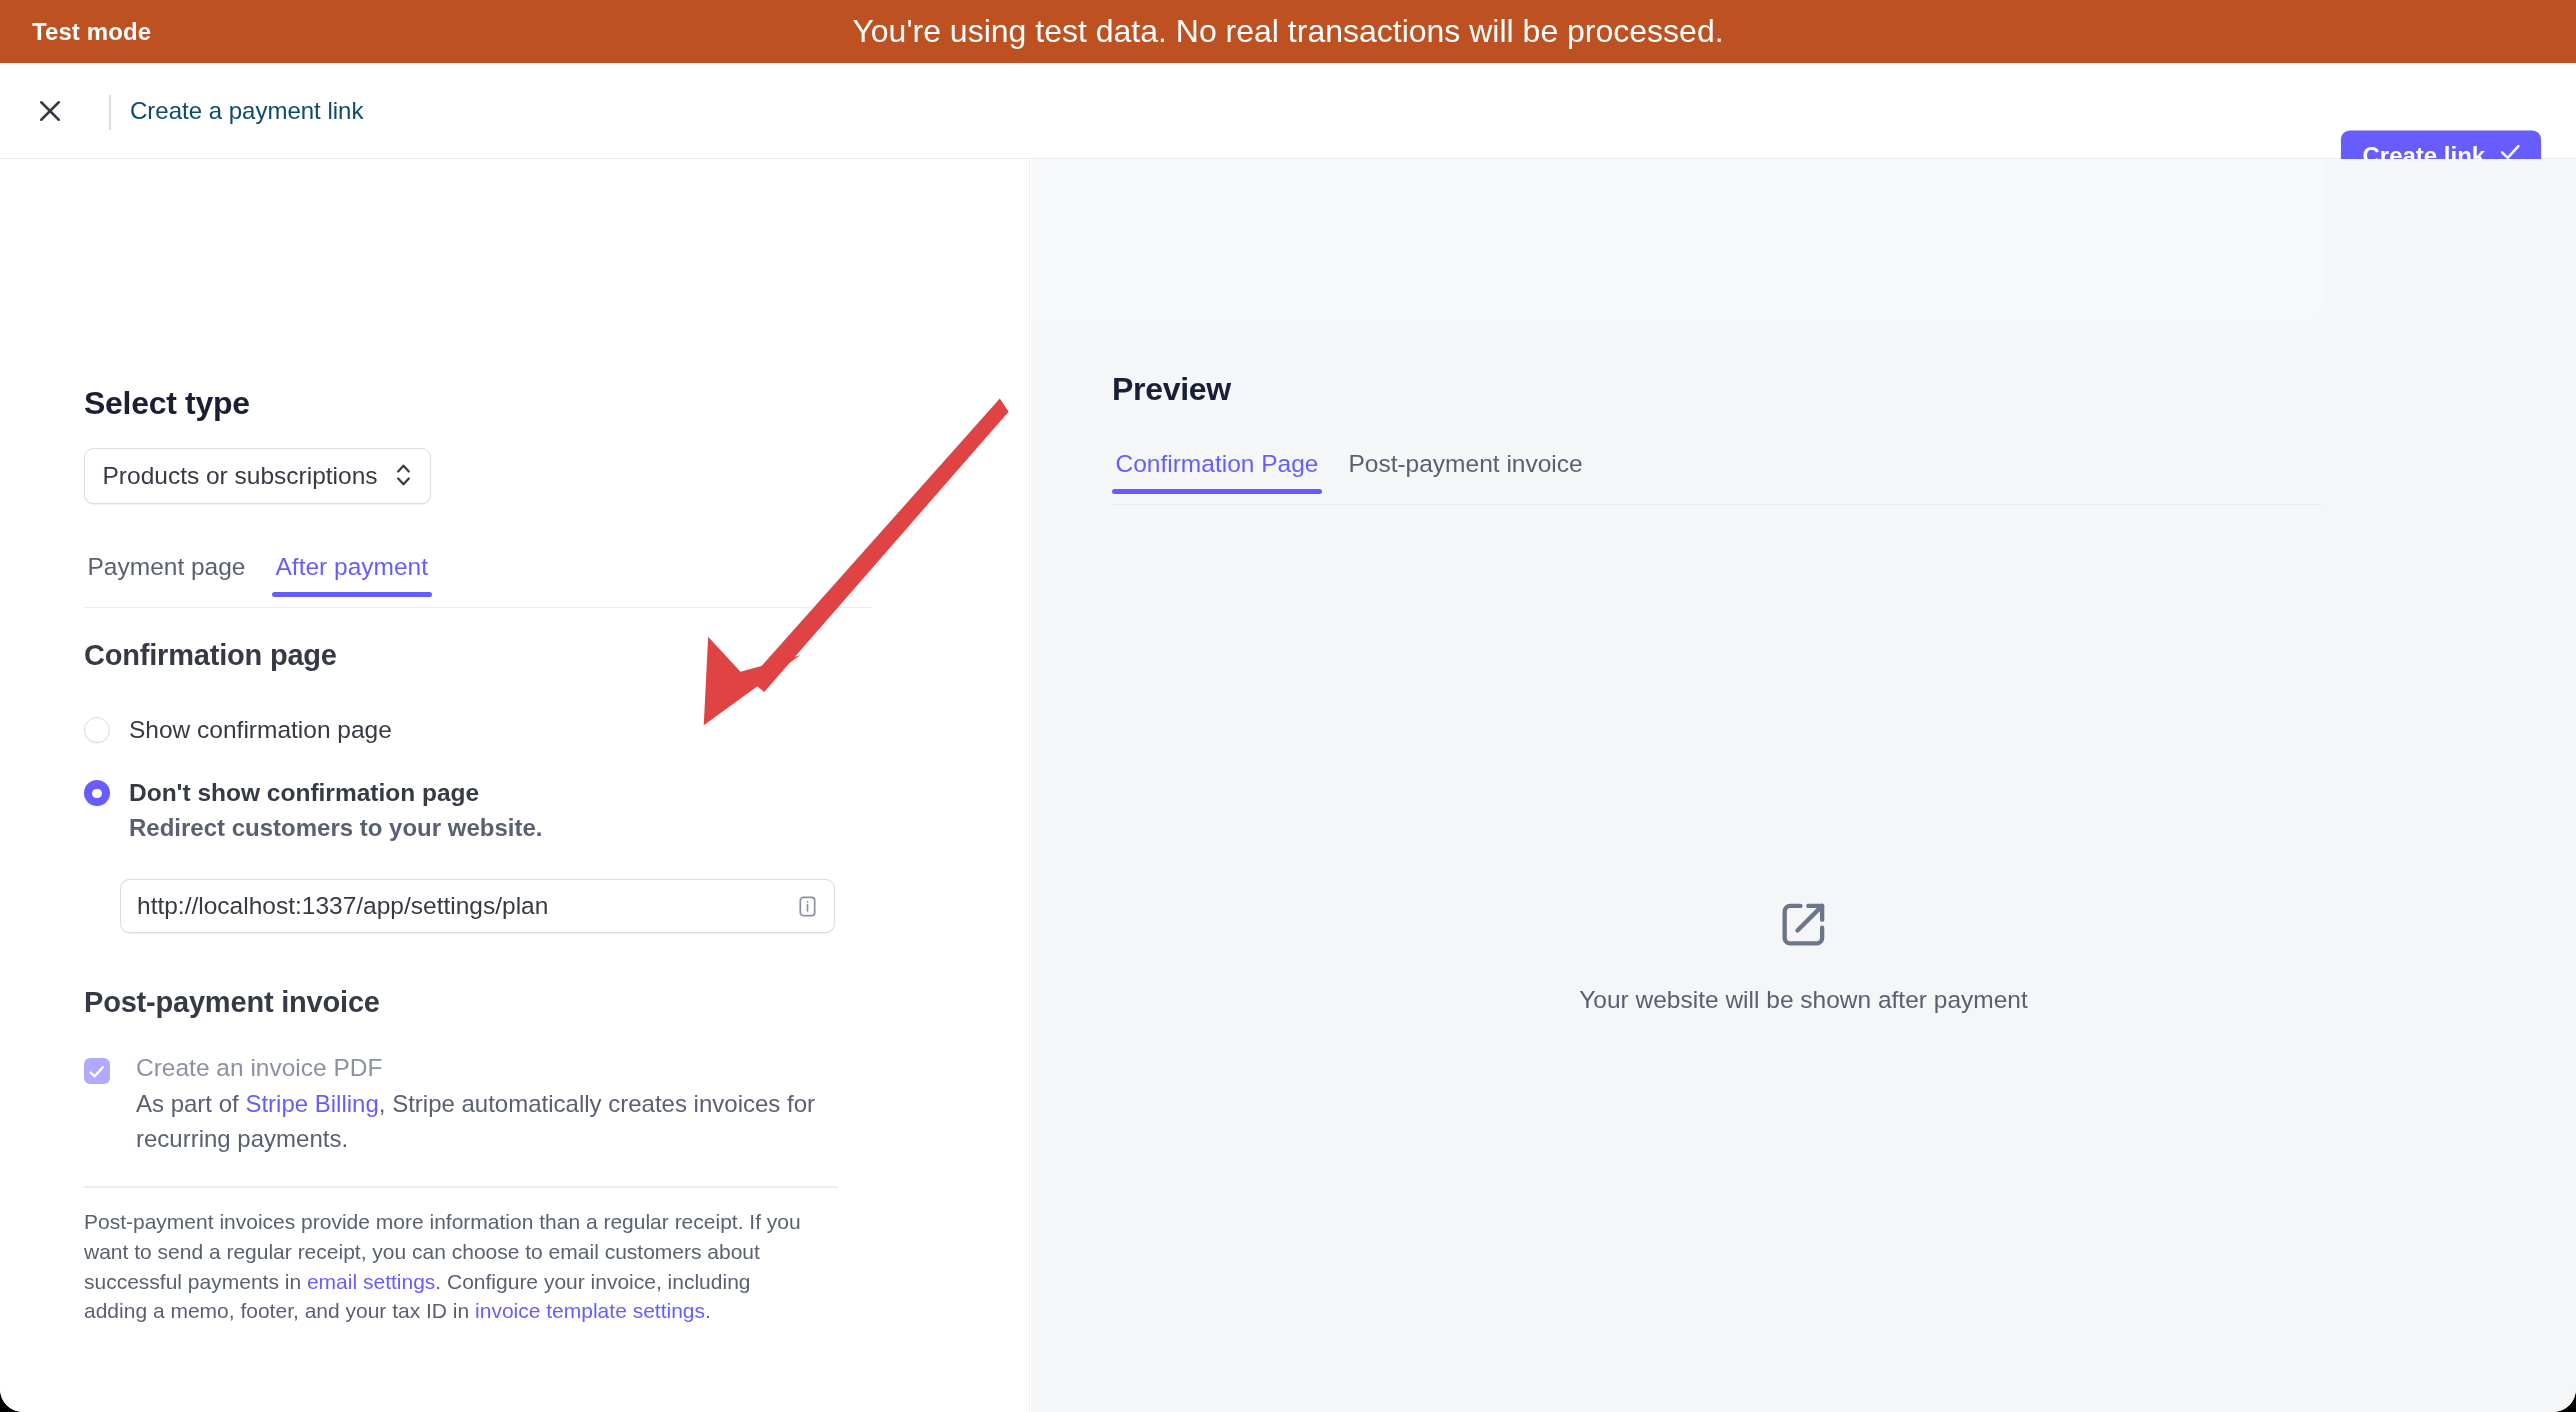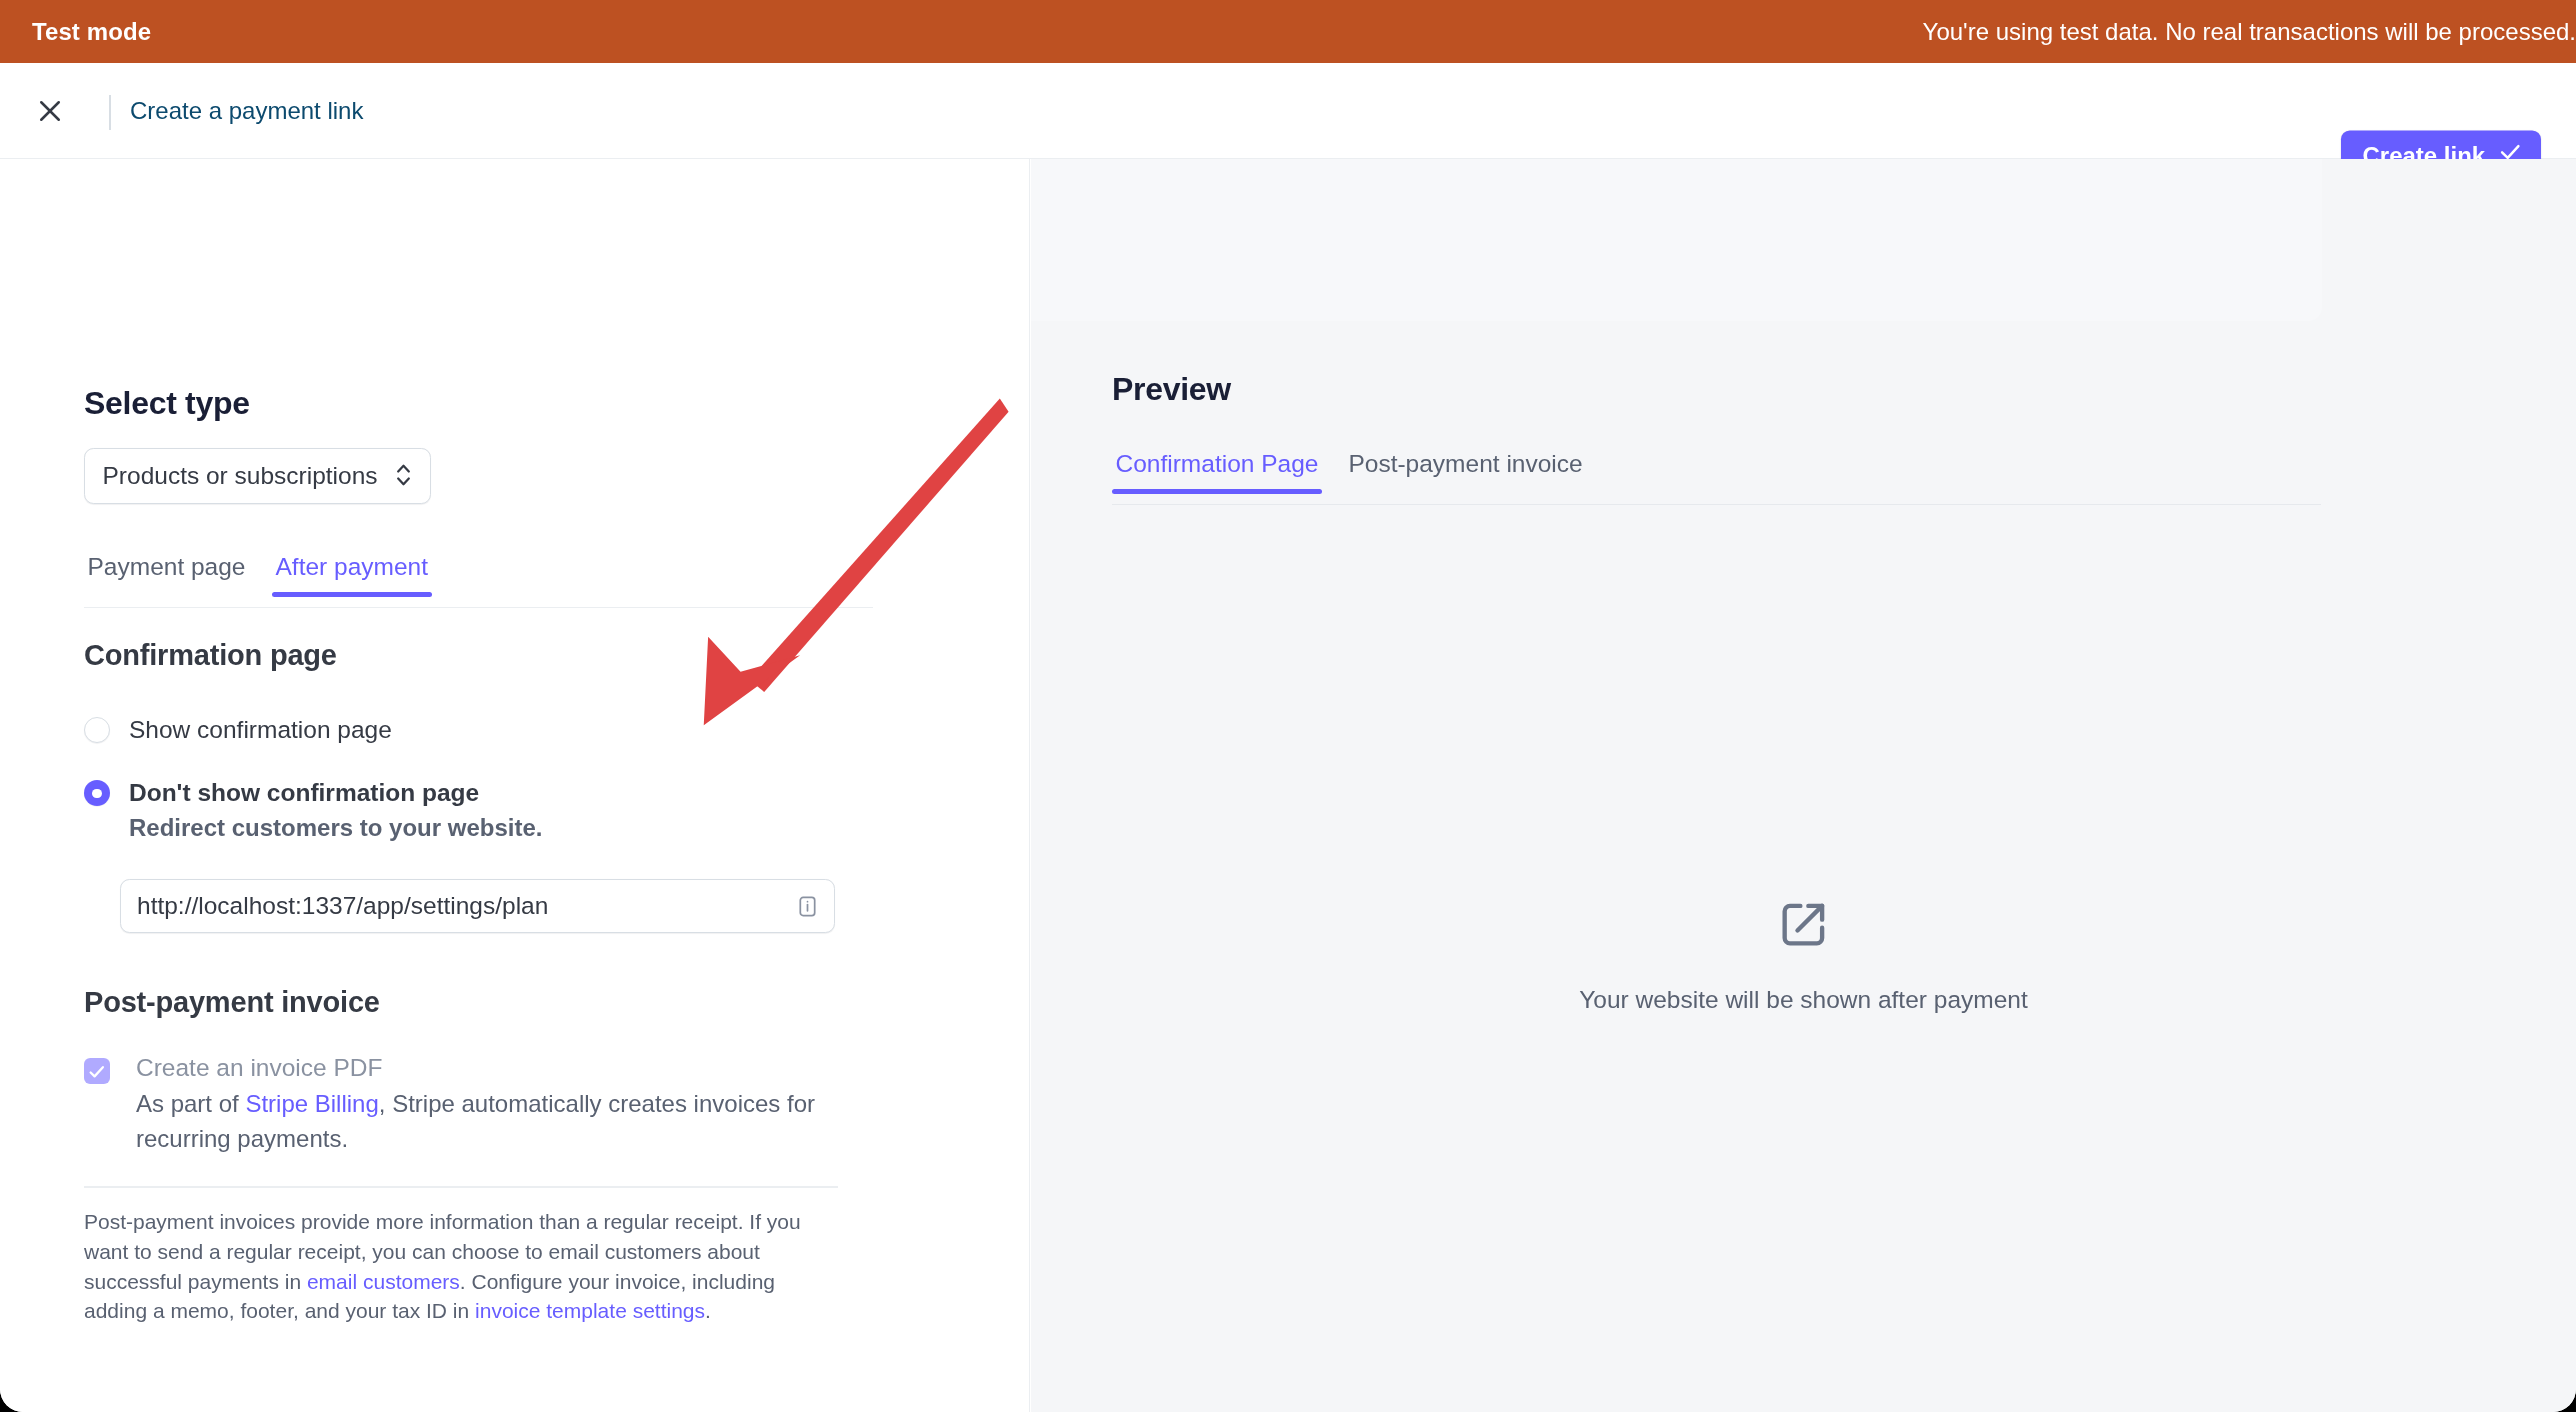--- a/index.html
+++ b/index.html
@@ -41,22 +41,22 @@
     position: absolute;
     left: 32px;
     font-size: 24px;
     font-weight: bold;
     letter-spacing: 0.1px;
   }
   #test-banner .tb-msg {
     position: absolute;
     left: 0;
     width: 2576px;
-    text-align: right;
-    font-size: 24px;
+    text-align: center;
+    font-size: 32px;
     font-weight: normal;
   }
 
   
   #header {
     position: absolute;
     left: 0; top: 63px;
     width: 2576px;
     height: 96px;
     background: #ffffff;
@@ -457,21 +457,21 @@
         <div class="chk-label">Create an invoice PDF</div>
         <div class="chk-help">
           <span>As part of </span><span class="link">Stripe Billing</span><span>, Stripe automatically creates invoices for recurring payments.</span>
         </div>
       </div>
     </div>
 
     <div id="footer-sep"></div>
 
     <div id="footer-note">
-      <span>Post-payment invoices provide more information than a regular receipt. If you want to send a regular receipt, you can choose to email customers about successful payments in </span><span class="link">email customers</span><span>. Configure your invoice, including adding a memo, footer, and your tax ID in </span><span class="link">invoice template settings</span><span>.</span>
+      <span>Post-payment invoices provide more information than a regular receipt. If you want to send a regular receipt, you can choose to email customers about successful payments in </span><span class="link">email settings</span><span>. Configure your invoice, including adding a memo, footer, and your tax ID in </span><span class="link">invoice template settings</span><span>.</span>
     </div>
   </div>
 
   <div id="right-panel">
     <div id="preview-card"></div>
     <div id="preview-title">Preview</div>
     <div id="preview-tabs">
       <div class="tab active">Confirmation Page</div>
       <div class="tab">Post-payment invoice</div>
     </div>

